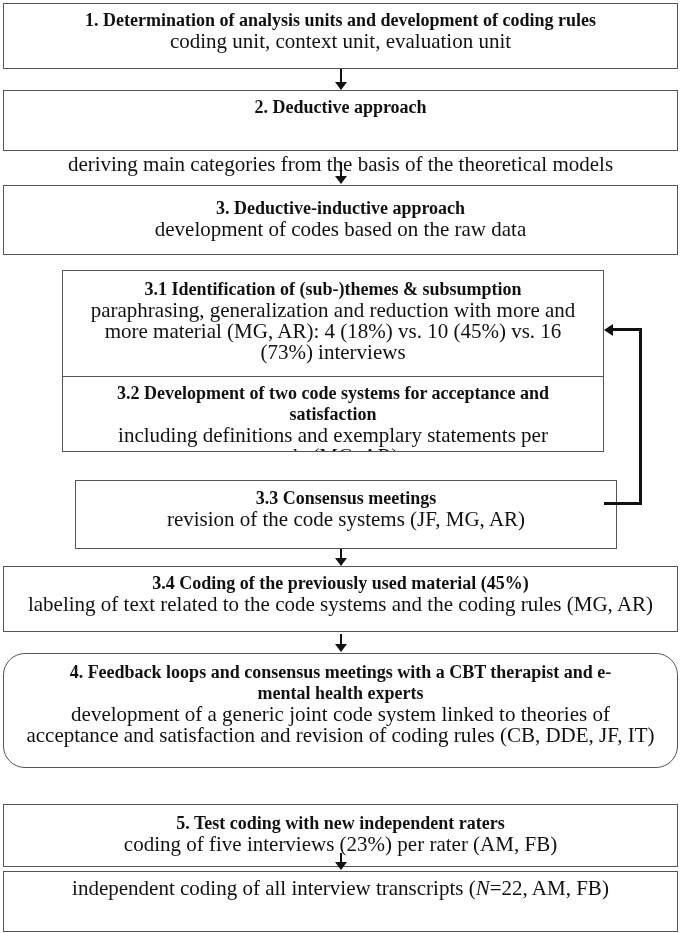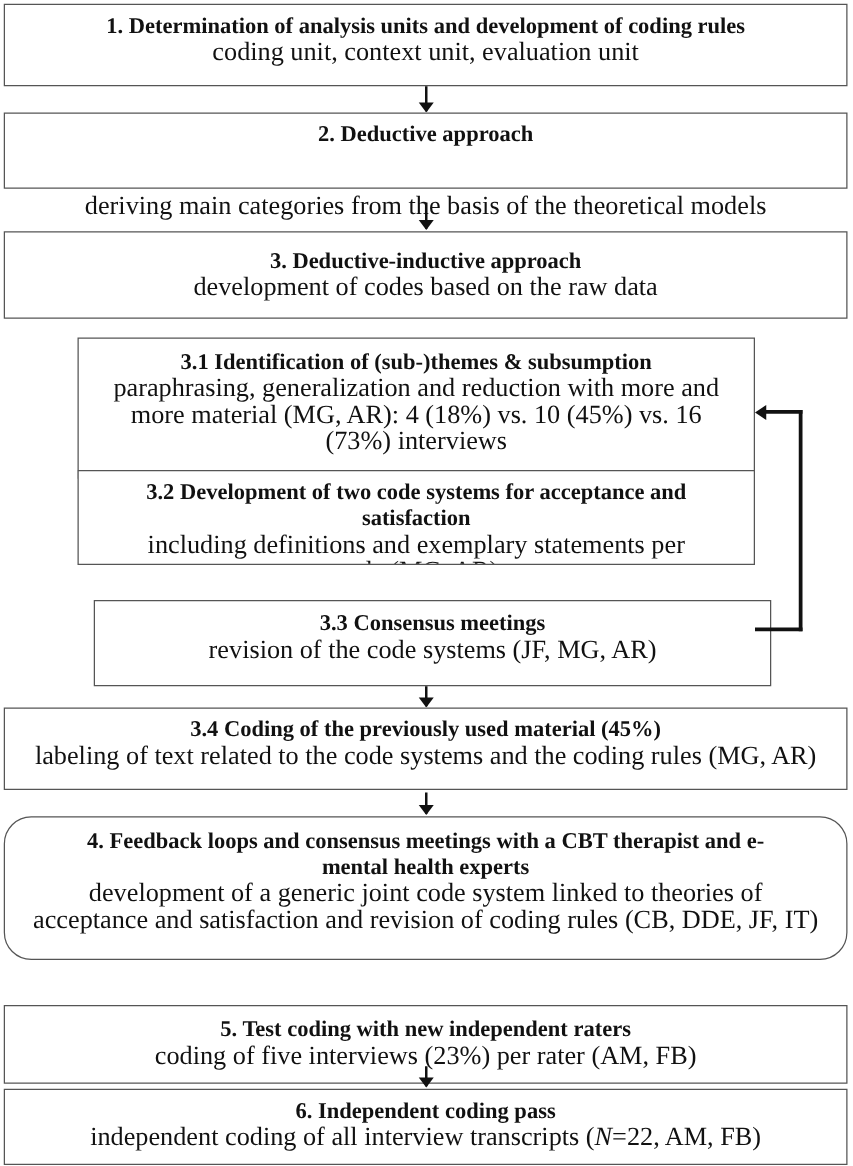--- a/index.html
+++ b/index.html
@@ -74,15 +74,14 @@
   <div class="desc" style="padding:0 22px;">development of a generic joint code system linked to theories of acceptance and satisfaction and revision of coding rules (CB, DDE, JF, IT)</div>
 </div>
 
 <div class="box" style="left:3px;top:788px;width:675px;height:63px;padding-top:8px;margin-top:16px;">
   <div class="title">5. Test coding with new independent raters</div>
   <div class="desc">coding of five interviews (23%) per rater (AM, FB)</div>
 </div>
 <div class="arrow" style="top:853px;height:16px;"></div>
 
 <div class="box" style="left:3px;top:871px;width:675px;height:61px;padding-top:6px;">
-  <div class="title">6. Independent coding pass</div>
   <div class="desc"><span>independent coding of all interview transcripts (</span><i class="n">N</i><span>=22, AM, FB)</span></div>
 </div>
 
 </body></html>

